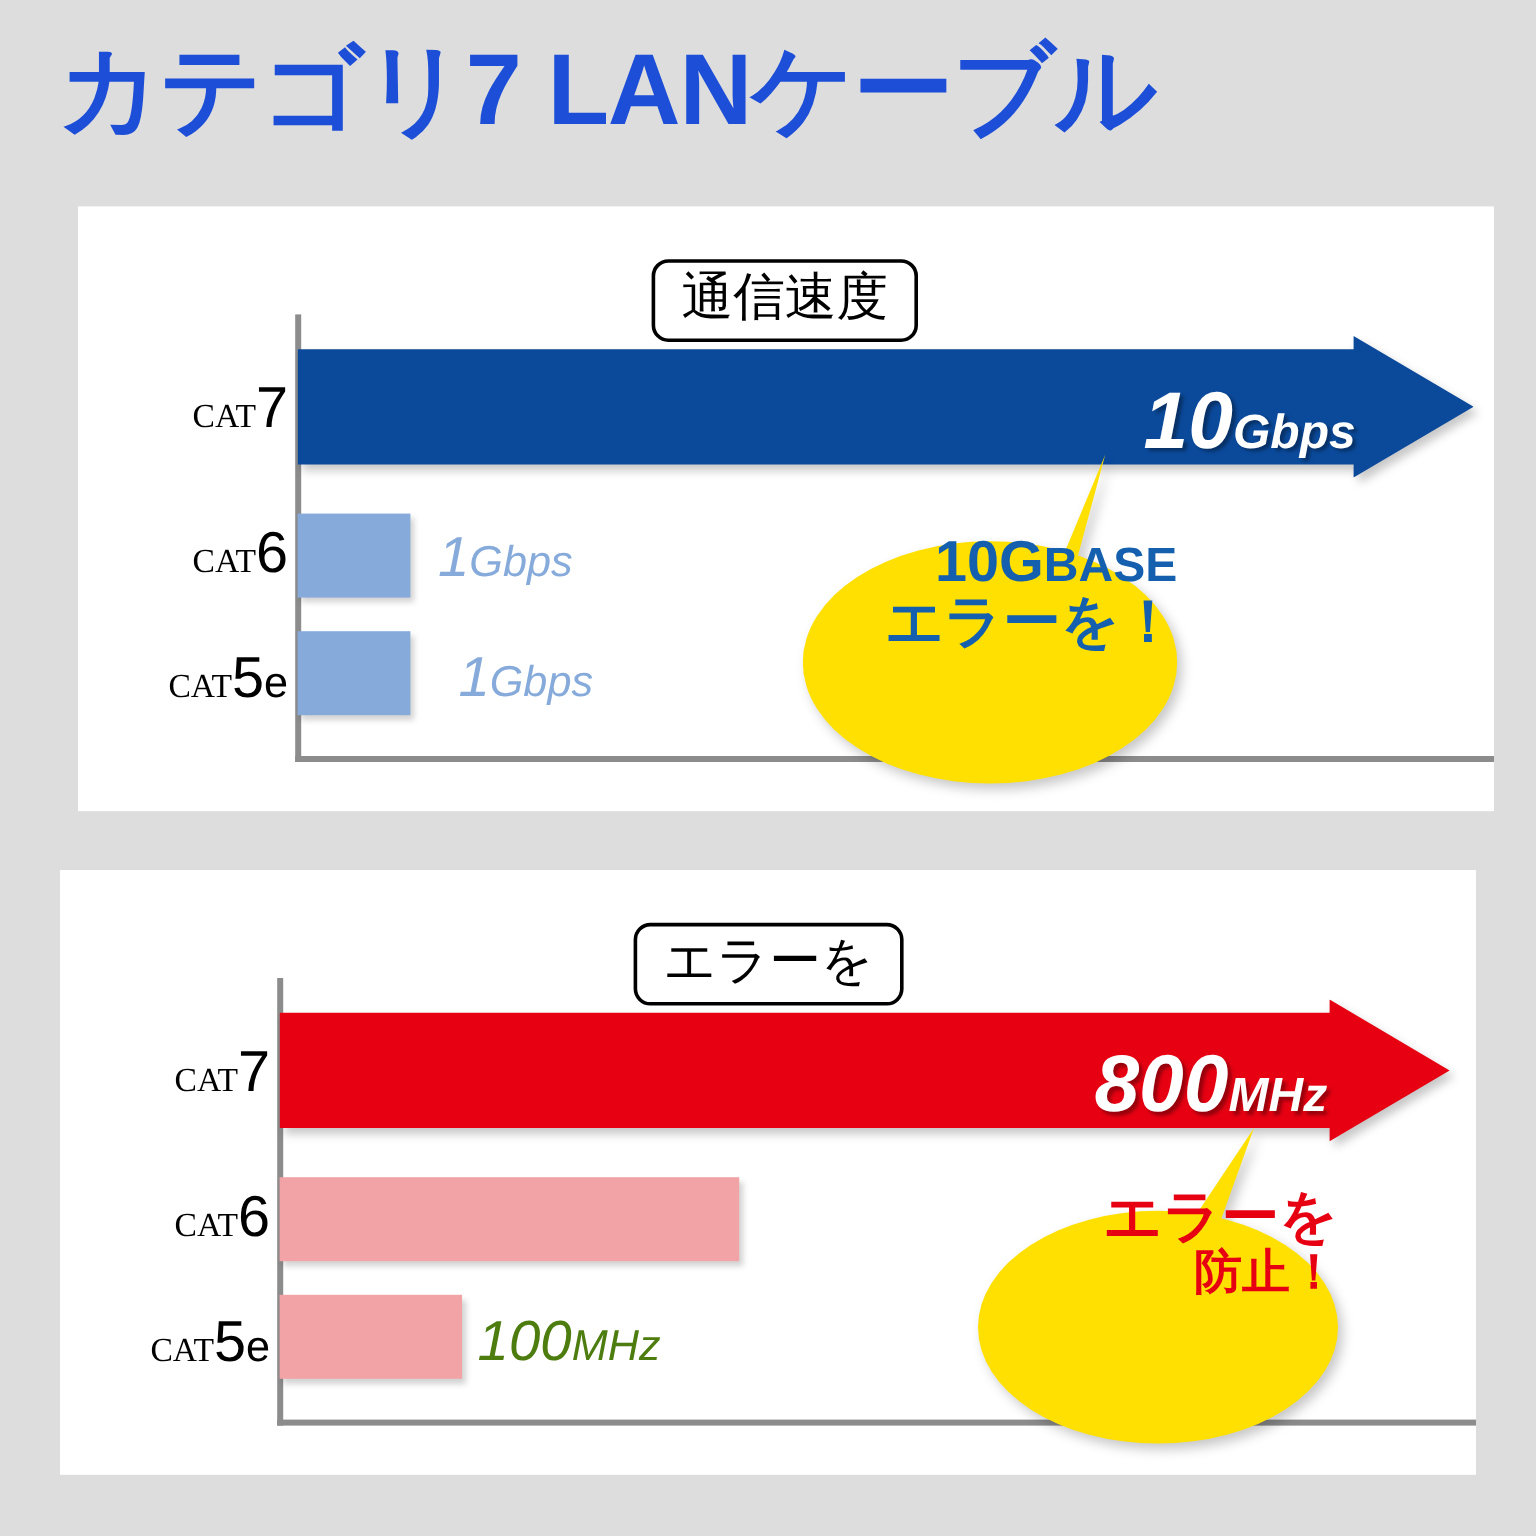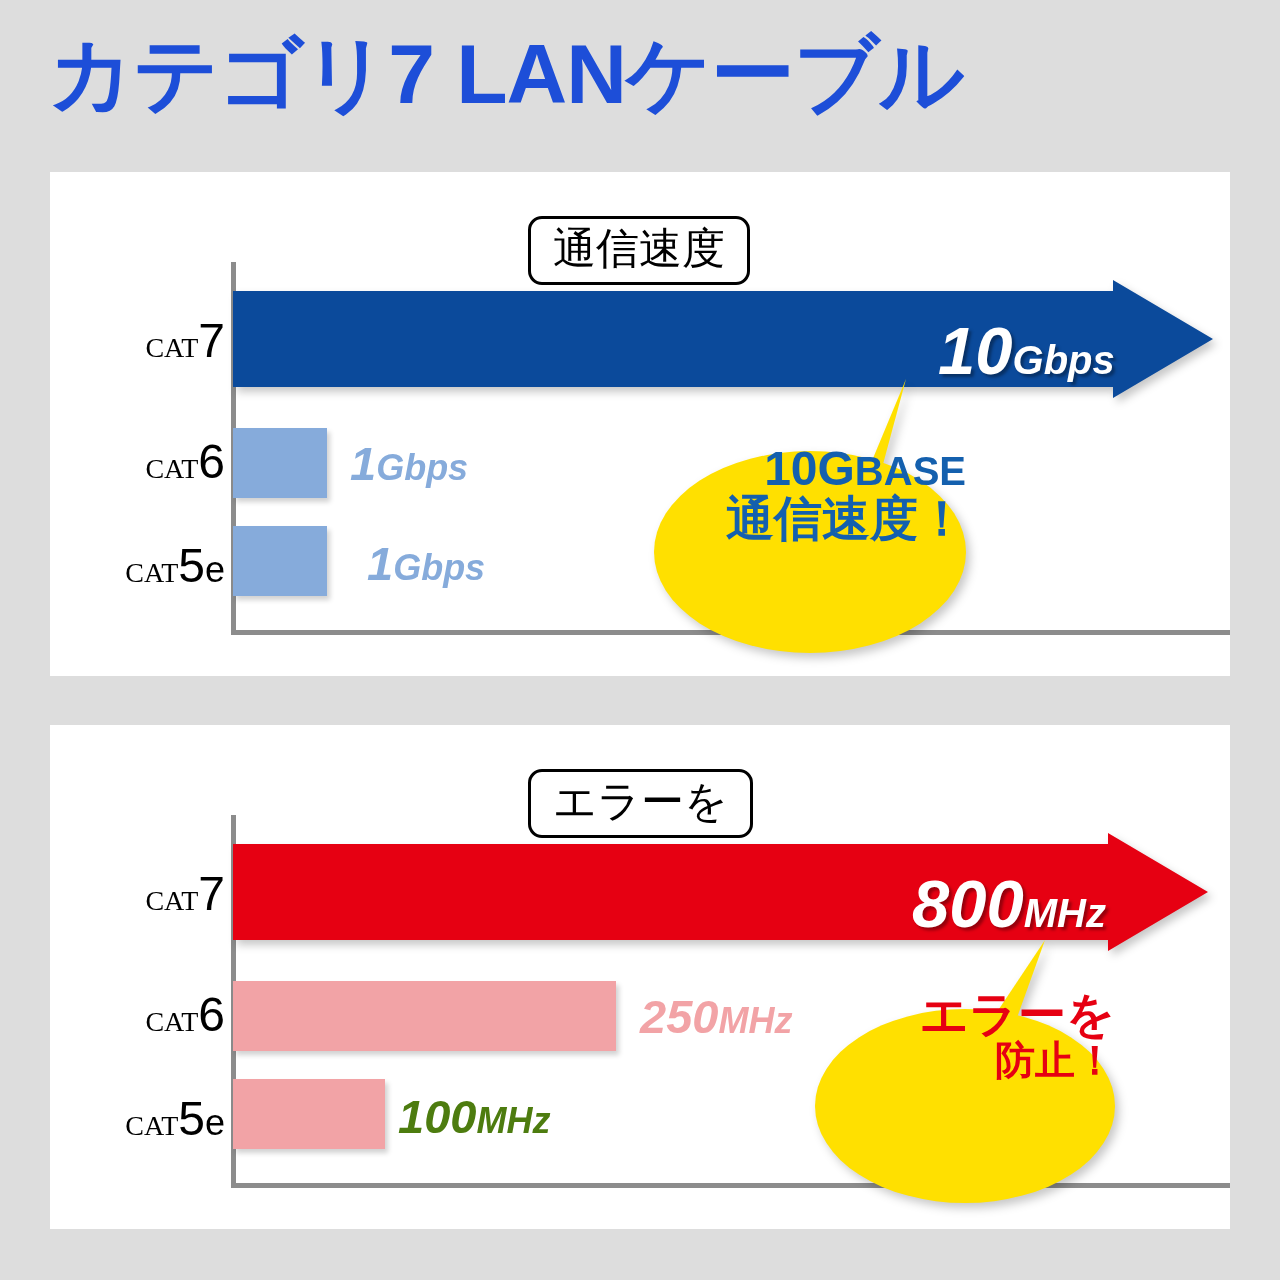--- a/index.html
+++ b/index.html
@@ -31,21 +31,21 @@
     white-space: nowrap;
   }
 
   
   .panel {
     position: absolute;
     background: #ffffff;
     left: 50px;
     width: 1180px;
   }
-  #panel-speed { top: 172px;  height: 504px; }
+  #panel-speed { top: 172px;  height: 504px; margin-left: 15px; }
   #panel-band  { top: 725px;  height: 504px; }
 
   
   .chart {
     position: absolute;
     left: 0; top: 0;
     width: 1180px;
     height: 504px;
   }
 
@@ -133,21 +133,21 @@
     text-shadow: 3px 3px 3px rgba(0,0,0,0.35);
     line-height: 1;
   }
   .arrow-value .num { font-size: 67px; }
   .arrow-value .unit { font-size: 40px; }
 
   
   .bar-value {
     position: absolute;
     font-style: italic;
-    font-weight: bold;
+    font-weight: normal;
     white-space: nowrap;
     line-height: 1;
   }
   .bar-value .num { font-size: 47px; }
   .bar-value .unit { font-size: 36px; }
 
   
   .bubble {
     position: absolute;
     filter: drop-shadow(4px 5px 5px rgba(0,0,0,0.22));
@@ -217,21 +217,21 @@
     </div>
 
     <div class="bubble" style="left:604px; top:207px;">
       <svg width="312" height="275" viewBox="0 0 312 275" xmlns="http://www.w3.org/2000/svg">
         <polygon points="200,125 252,0 218,126" fill="#FFE000"></polygon>
         <ellipse cx="156" cy="173" rx="156" ry="101" fill="#FFE000"></ellipse>
       </svg>
     </div>
     <div class="bubble-text bt-blue" style="left:604px; top:272px; width:312px;">
       <span class="l1"><span>10G</span><span class="sm">BASE</span></span>
-      <span class="l2">通信速度！</span>
+      <span class="l2">エラーを！</span>
     </div>
 
   </div>
 </div>
 
 <div class="panel" id="panel-band">
   <div class="chart">
 
     <div class="section-pill">エラーを</div>
 
@@ -248,23 +248,20 @@
       </svg>
     </div>
     <div class="arrow-value" style="left:862px; top:145px;">
       <span class="num">800</span><span class="unit">MHz</span>
     </div>
 
     <div class="cat-label" style="top:266px;">
       <span class="small">CAT</span><span class="big">6</span><span class="suffix"></span>
     </div>
     <div class="bar" style="top:256px; width:383px; height:70px; background:#F2A3A6;"></div>
-    <div class="bar-value" style="left:590px; top:268px; color:#F2A3A6;">
-      <span class="num">250</span><span class="unit">MHz</span>
-    </div>
 
     <div class="cat-label" style="top:370px;">
       <span class="small">CAT</span><span class="big">5</span><span class="suffix">e</span>
     </div>
     <div class="bar" style="top:354px; width:152px; height:70px; background:#F2A3A6;"></div>
     <div class="bar-value" style="left:348px; top:368px; color:#4d7c0f;">
       <span class="num">100</span><span class="unit">MHz</span>
     </div>
 
     <div class="bubble" style="left:765px; top:215px;">

